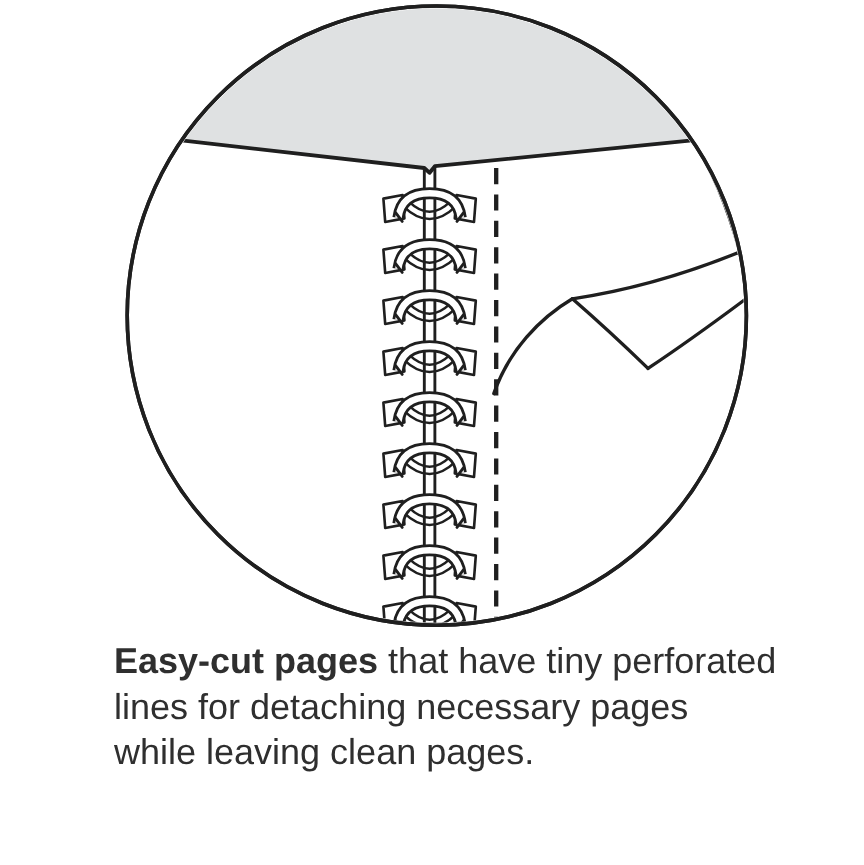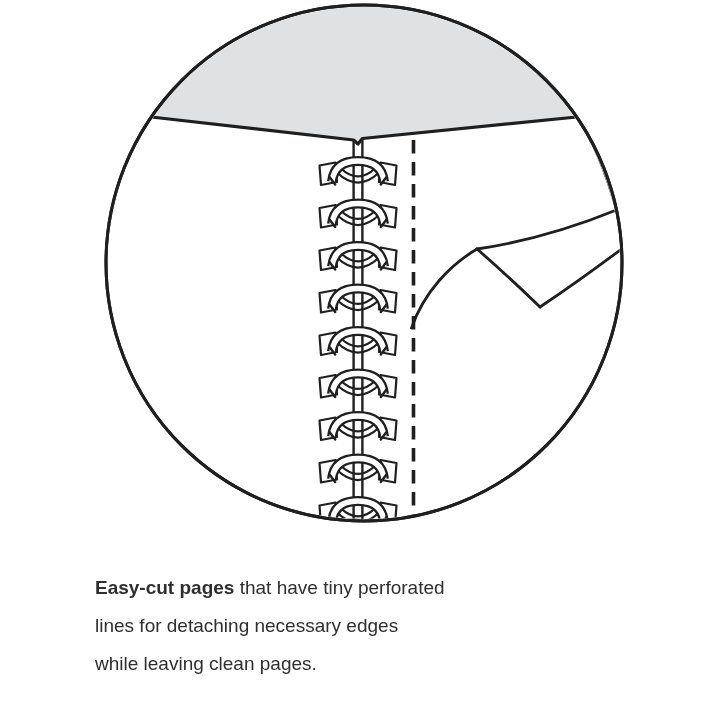--- a/index.html
+++ b/index.html
@@ -10,22 +10,22 @@
   .frame{fill:var(--paper);stroke:var(--line);stroke-width:3;}
   .frame-top{fill:none;stroke:var(--line);stroke-width:3;}
   .cover{fill:var(--gray);stroke:var(--line);stroke-width:3.2;stroke-linejoin:round;}
   .curl{fill:none;stroke:var(--line);stroke-width:2.8;stroke-linecap:round;}
   .perf{stroke:var(--line);stroke-width:3.6;stroke-dasharray:13.5 8.5;fill:none;}
   .spine{stroke:var(--line);stroke-width:2.4;fill:none;}
   .flag{fill:var(--paper);stroke:var(--line);stroke-width:2.2;stroke-linejoin:round;}
   .bandB{stroke:var(--line);fill:none;}
   .bandW{stroke:var(--paper);fill:none;}
   .cap{stroke:var(--line);stroke-width:2.4;stroke-linecap:round;fill:none;}
-  .caption{position:absolute;left:95px;top:569px;color:var(--text,#2f2f2f);
-           font-size:19px;line-height:38px;font-weight:400;}
+  .caption{position:absolute;left:95px;top:533px;color:var(--text,#2f2f2f);
+           font-size:30px;line-height:38px;font-weight:400;}
   .caption-line{white-space:nowrap;}
   .cap-b{font-weight:700;}
 </style>
 </head>
 <body>
 
 <div class="stage">
 
   <svg class="art" width="720" height="540" viewBox="0 0 720 540">
     <defs>
@@ -168,17 +168,17 @@
             <path class="cap" d="M 386.5 517 L 380.8 524.5"></path>
           </g>
         </g>
     </g>
 
     <circle class="frame-top" cx="364" cy="263" r="258"></circle>
   </svg>
 
   <div class="caption">
     <div class="caption-line"><span class="cap-b">Easy-cut pages</span><span> that have tiny perforated</span></div>
-    <div class="caption-line"><span>lines for detaching necessary edges</span></div>
+    <div class="caption-line"><span>lines for detaching necessary pages</span></div>
     <div class="caption-line"><span>while leaving clean pages.</span></div>
   </div>
 
 </div>
 
 </body></html>

